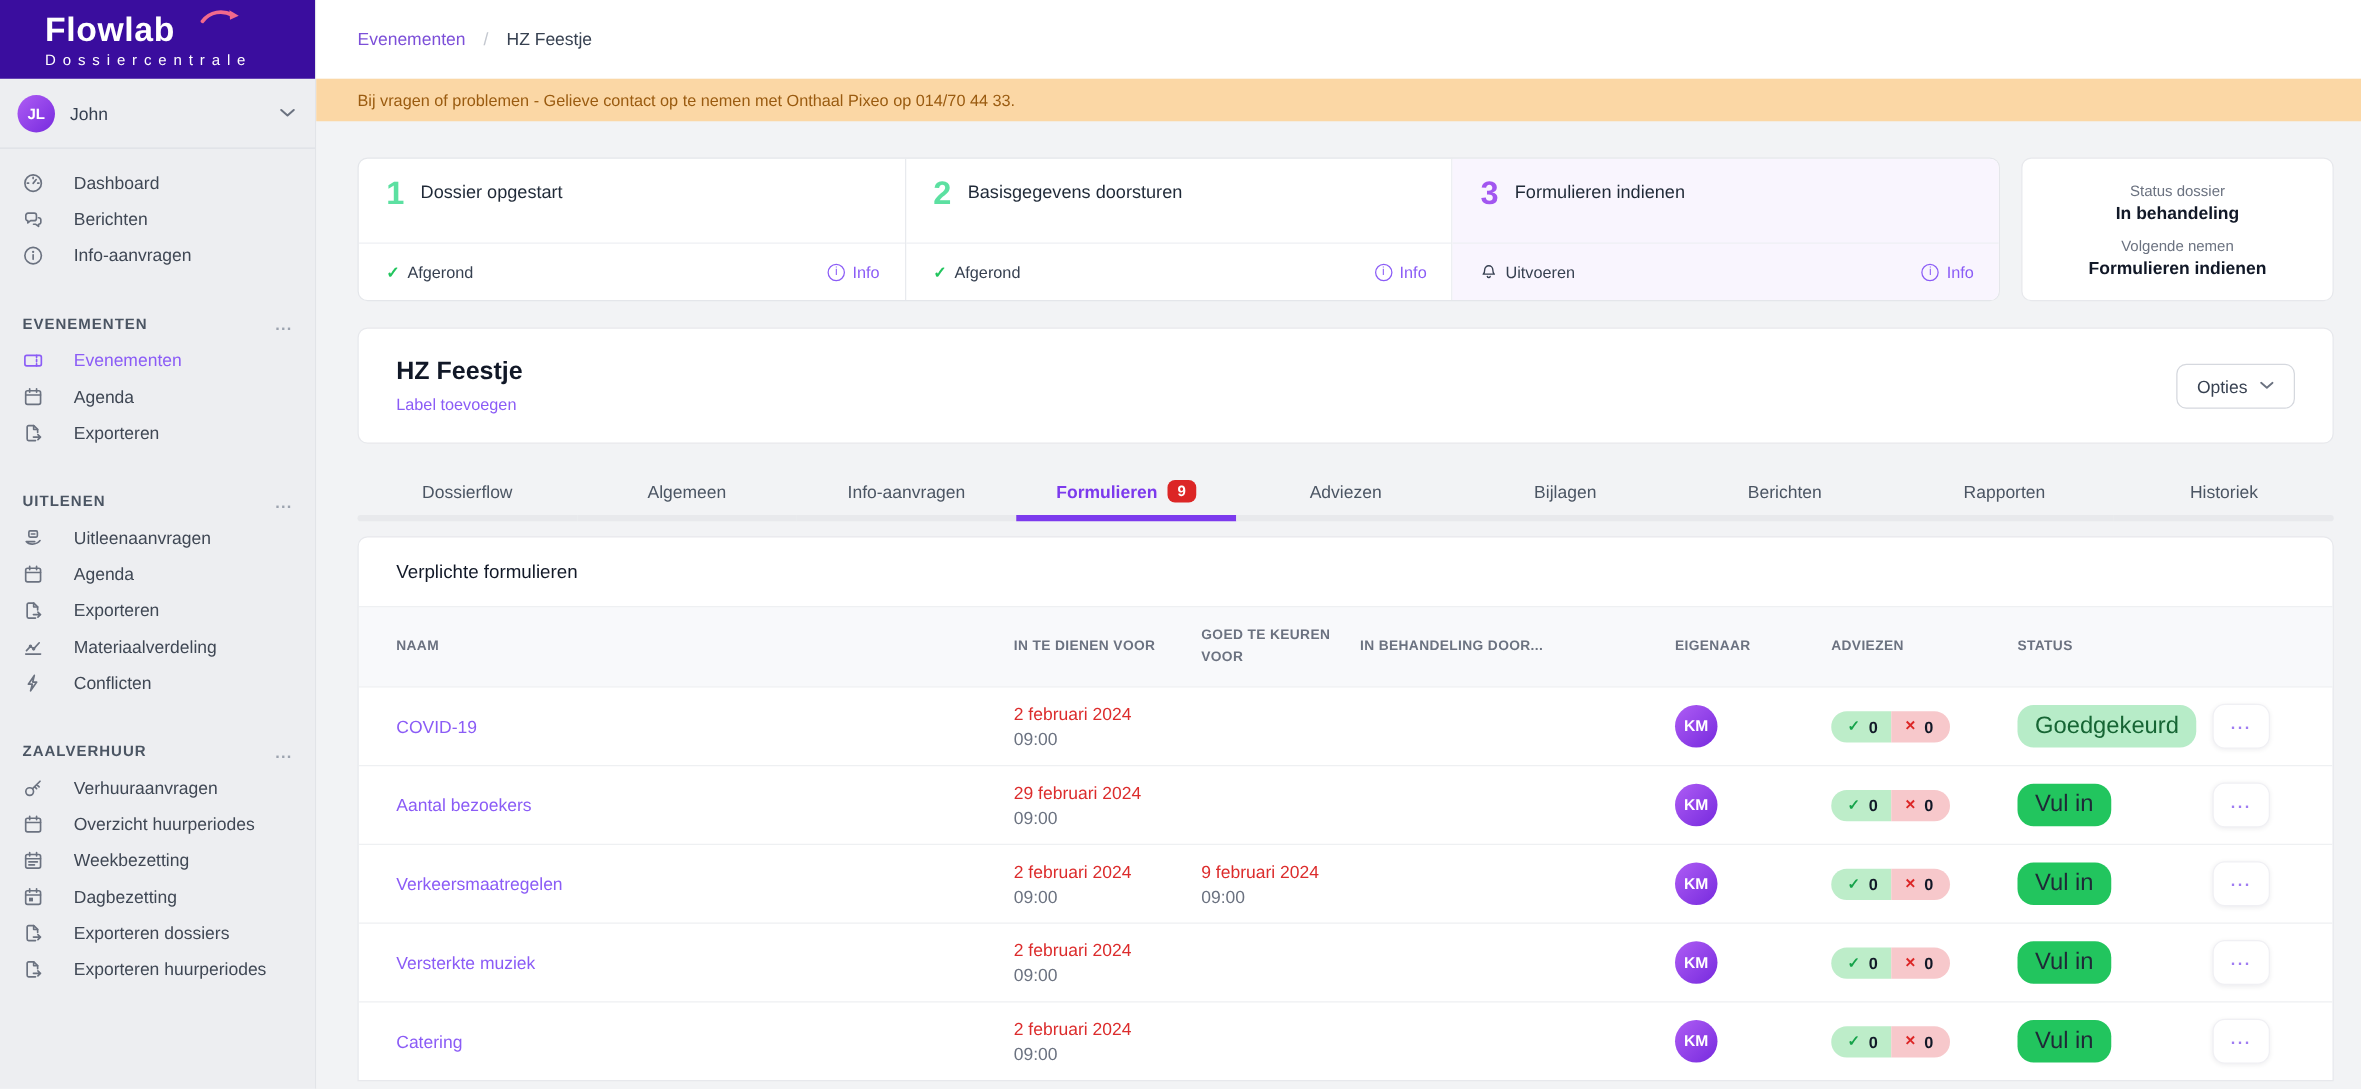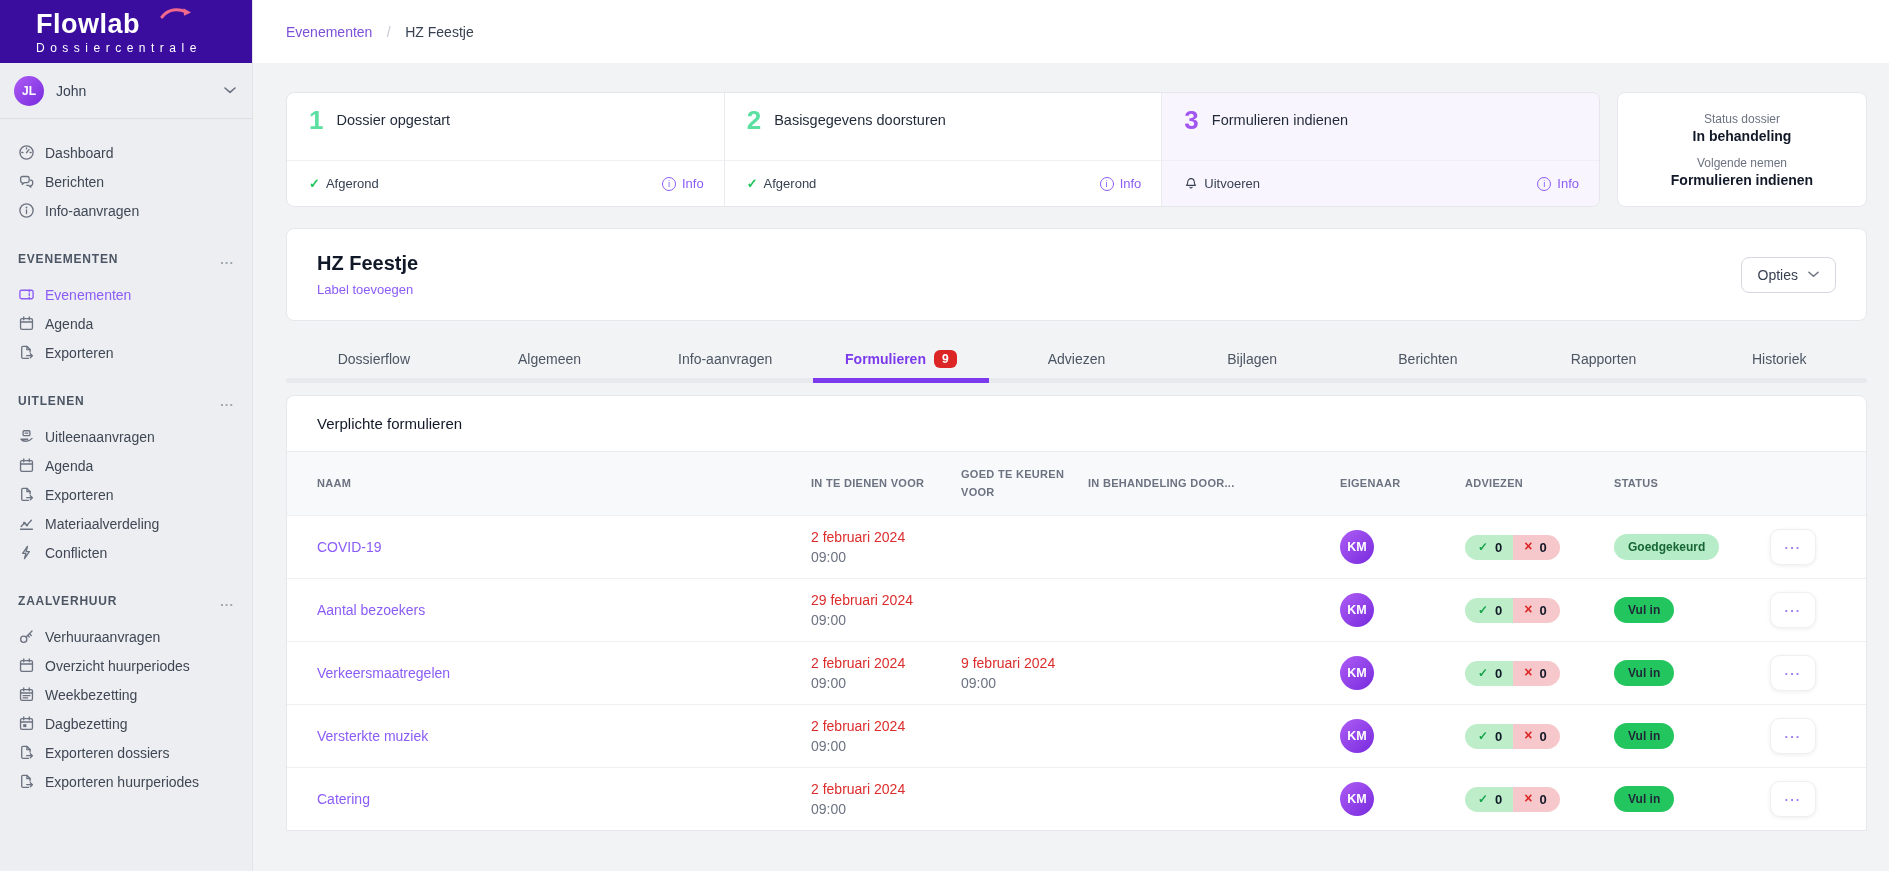--- a/index.html
+++ b/index.html
@@ -14,21 +14,21 @@
   .logo-arrow { position:absolute; right:4px; top:-4px; }
   .logo-sub { color:#fff; font-size:12px; font-weight:400; letter-spacing:5.5px; margin-top:1px; }
   .user-row { height:56px; display:flex; align-items:center; gap:12px; padding:0 16px 0 14px; border-bottom:1px solid #dddfe5; cursor:pointer; }
   .avatar { border-radius:50%; background:linear-gradient(135deg,#a958f2 10%,#7c2fe0 90%); color:#fff; display:flex; align-items:center; justify-content:center; font-weight:bold; }
   .avatar.small { width:30px; height:30px; font-size:12px; }
   .avatar.table { width:34px; height:34px; font-size:12.5px; }
   .user-name { flex:1; font-size:14px; color:#374151; }
   .chev { stroke:#6b7280; fill:none; stroke-width:1.6; stroke-linecap:round; stroke-linejoin:round; }
   .add-btn { margin:34px 14px 0 14px; height:32px; background:#7c3aed; color:#fff; border:none; border-radius:8px; font-size:14px; font-weight:bold; cursor:pointer; font-family:"Liberation Sans", sans-serif; }
   .side-nav { padding-top:19px; }
-  .nav-item { height:29px; display:flex; align-items:center; padding-left:18px; gap:10px; font-size:14px; color:#3f4754; cursor:pointer; }
+  .nav-item { height:29px; display:flex; align-items:flex-start; padding-left:18px; gap:24px; font-size:14px; color:#3f4754; cursor:pointer; }
   .nav-item .nicon { width:17px; height:17px; color:#6b7280; display:flex; align-items:center; }
   .nav-item.active { color:#8b5cf6; }
   .nav-item.active .nicon { color:#8b5cf6; }
   .side-section { margin-top:21px; }
   .section-head { height:26px; display:flex; align-items:center; padding:0 18px; }
   .section-title { flex:1; font-size:12px; font-weight:bold; letter-spacing:.8px; color:#4b5563; }
   .section-more { color:#9ca3af; font-size:13px; font-weight:bold; letter-spacing:1px; cursor:pointer; }
   .side-nav .nav-item + .nav-item, .side-section .nav-item + .nav-item { margin-top:0; }
   .side-section .nav-list { padding-top:8px; }
   .side-nav .nav-list .nav-item, .side-section .nav-list .nav-item { height:29px; }
@@ -99,21 +99,21 @@
   .hc { font-size:11px; font-weight:bold; color:#6b7280; letter-spacing:.3px; line-height:1.55; padding-right:14px; }
   .row-link { color:#8b5cf6; font-size:14px; cursor:pointer; }
   .date-red { color:#dc2c2c; font-size:14px; line-height:1.45; }
   .time-gray { color:#6b7280; font-size:14px; line-height:1.45; }
   .adv-pill { display:inline-flex; }
   .adv-ok { background:#bdedc9; border-radius:13px 0 0 13px; padding:5px 11px 5px 13px; display:flex; align-items:center; gap:7px; }
   .adv-nok { background:#f7c8cb; border-radius:0 13px 13px 0; padding:5px 13px 5px 11px; display:flex; align-items:center; gap:7px; }
   .adv-ok .mark { color:#16a34a; font-size:12px; font-weight:bold; }
   .adv-nok .mark { color:#dc2626; font-size:14px; font-weight:bold; line-height:.8; }
   .adv-count { font-size:13px; font-weight:bold; color:#111827; }
-  .pill { display:inline-block; border-radius:13px; padding:6px 14px; font-size:12px; font-weight:bold; }
+  .pill { display:inline-block; border-radius:13px; padding:6px 14px; font-size:19px; font-weight:normal; }
   .pill.green { background:#b7ecc8; color:#166534; }
   .pill.gray { background:#22c55e; color:#1f2937; }
   .dots-btn { width:46px; height:36px; background:#fff; border:1px solid #f0f0f4; border-radius:10px; box-shadow:0 1px 4px rgba(20,20,40,.07); color:#9f7cf2; font-size:13px; font-weight:bold; letter-spacing:2px; cursor:pointer; display:flex; align-items:center; justify-content:center; padding-bottom:6px; }
 </style>
 </head>
 <body>
 
 <svg width="0" height="0" style="position:absolute">
   <defs>
     <symbol id="i-gauge" viewBox="0 0 16 16">
@@ -375,20 +375,23 @@
 
   <div class="main">
     <div class="topbar">
       <nav>
         <a class="crumb-link">Evenementen</a>
         <span class="crumb-sep">/</span>
         <span class="crumb-cur">HZ Feestje</span>
       </nav>
     </div>
 
+    <div class="banner">
+      <span>Bij vragen of problemen - Gelieve contact op te nemen met Onthaal Pixeo op 014/70 44 33.</span>
+    </div>
 
     <div class="content">
 
       <div class="steps-row">
         <div class="steps-group">
           <div class="step">
             <div class="step-top">
               <span class="step-num">1</span>
               <span class="step-title">Dossier opgestart</span>
             </div>

